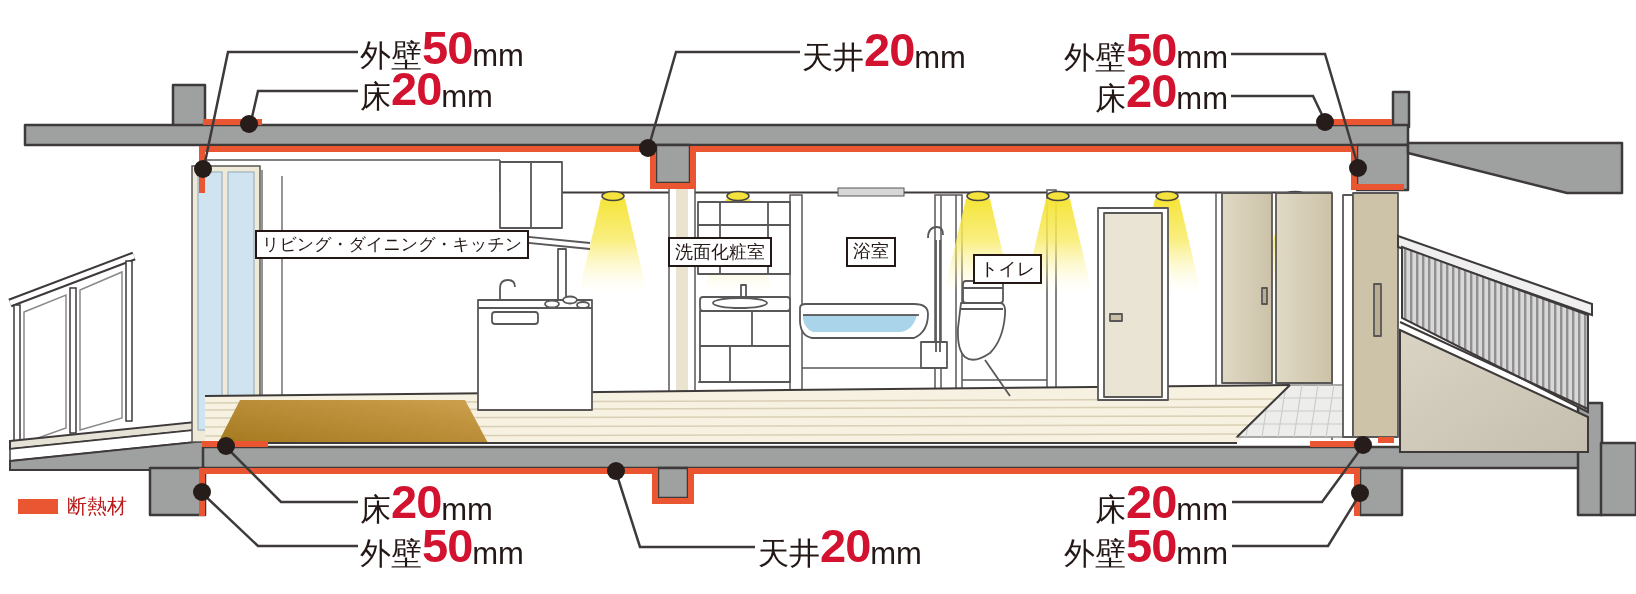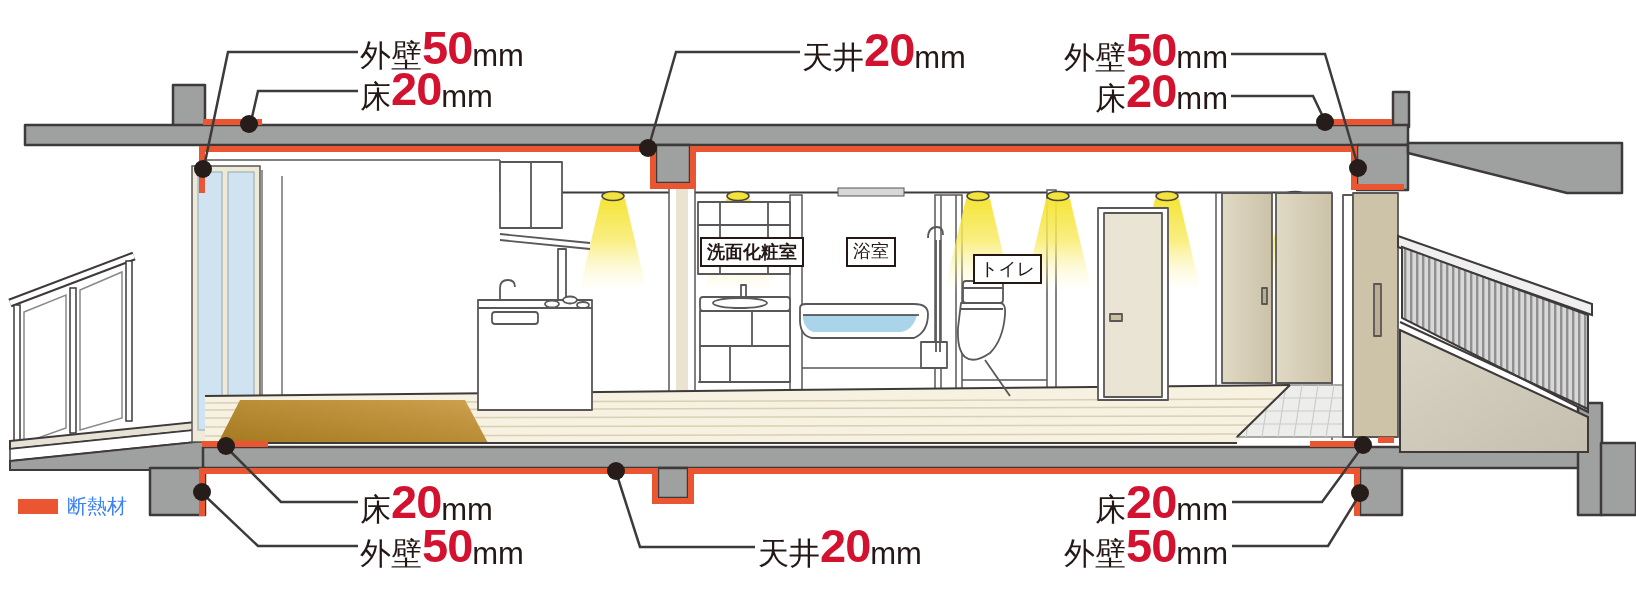--- a/index.html
+++ b/index.html
@@ -7,21 +7,21 @@
          font-family:"Liberation Sans","DejaVu Sans",sans-serif;}
   .stage svg{position:absolute;left:0;top:0;}
   .callout{position:absolute;display:flex;align-items:flex-end;white-space:nowrap;
            color:#231815;font-size:31px;line-height:1;font-weight:500;}
   .callout .num{color:#D3122F;font-weight:bold;font-size:47px;line-height:1;letter-spacing:-1px;}
   .callout.right{flex-direction:row;}
   .room-label{position:absolute;background:#fff;border:2px solid #231815;color:#231815;
               font-size:18px;line-height:1;padding:4px 5px;white-space:nowrap;}
   .legend{position:absolute;left:18px;top:496px;display:flex;align-items:center;}
   .legend .swatch{width:40px;height:15px;background:#EA5532;margin-right:9px;}
-  .legend .lbl{font-size:20px;color:#3b82f6;line-height:1;}
+  .legend .lbl{font-size:20px;color:#b91c1c;line-height:1;}
 </style>
 </head>
 <body>
 
 <div class="stage">
 
 <svg width="1636" height="594" viewBox="0 0 1636 594">
   <defs>
     <linearGradient id="coneGrad" x1="0" y1="0" x2="0" y2="1">
       <stop offset="0" stop-color="#F5E431" stop-opacity="0.97"></stop>
@@ -253,21 +253,22 @@
     <circle cx="1325" cy="122" r="9"></circle>
         <circle cx="1358" cy="168" r="9"></circle>
     <circle cx="226" cy="446" r="9"></circle>
         <circle cx="202" cy="492" r="9"></circle>
     <circle cx="616" cy="471" r="9"></circle>
     <circle cx="1363" cy="445" r="9"></circle>
         <circle cx="1360" cy="493" r="9"></circle>
   </g>
 </svg>
 
-  <div class="room-label" style="left:700px;top:237px;font-weight:bold;">洗面化粧室</div>
+  <div class="room-label" style="left:255px;top:230px;font-size:17px;">リビング・ダイニング・キッチン</div>
+  <div class="room-label" style="left:668px;top:237px;">洗面化粧室</div>
   <div class="room-label" style="left:846px;top:237px;font-family:Liberation Mono, monospace;">浴室</div>
   <div class="room-label" style="left:973px;top:254px;">トイレ</div>
 
   <div class="callout" style="left:360px;top:24px;">
     <span>外壁</span>
       <span class="num">50</span>
       <span>mm</span>
   </div>
   <div class="callout" style="left:360px;top:65px;">
     <span>床</span>

